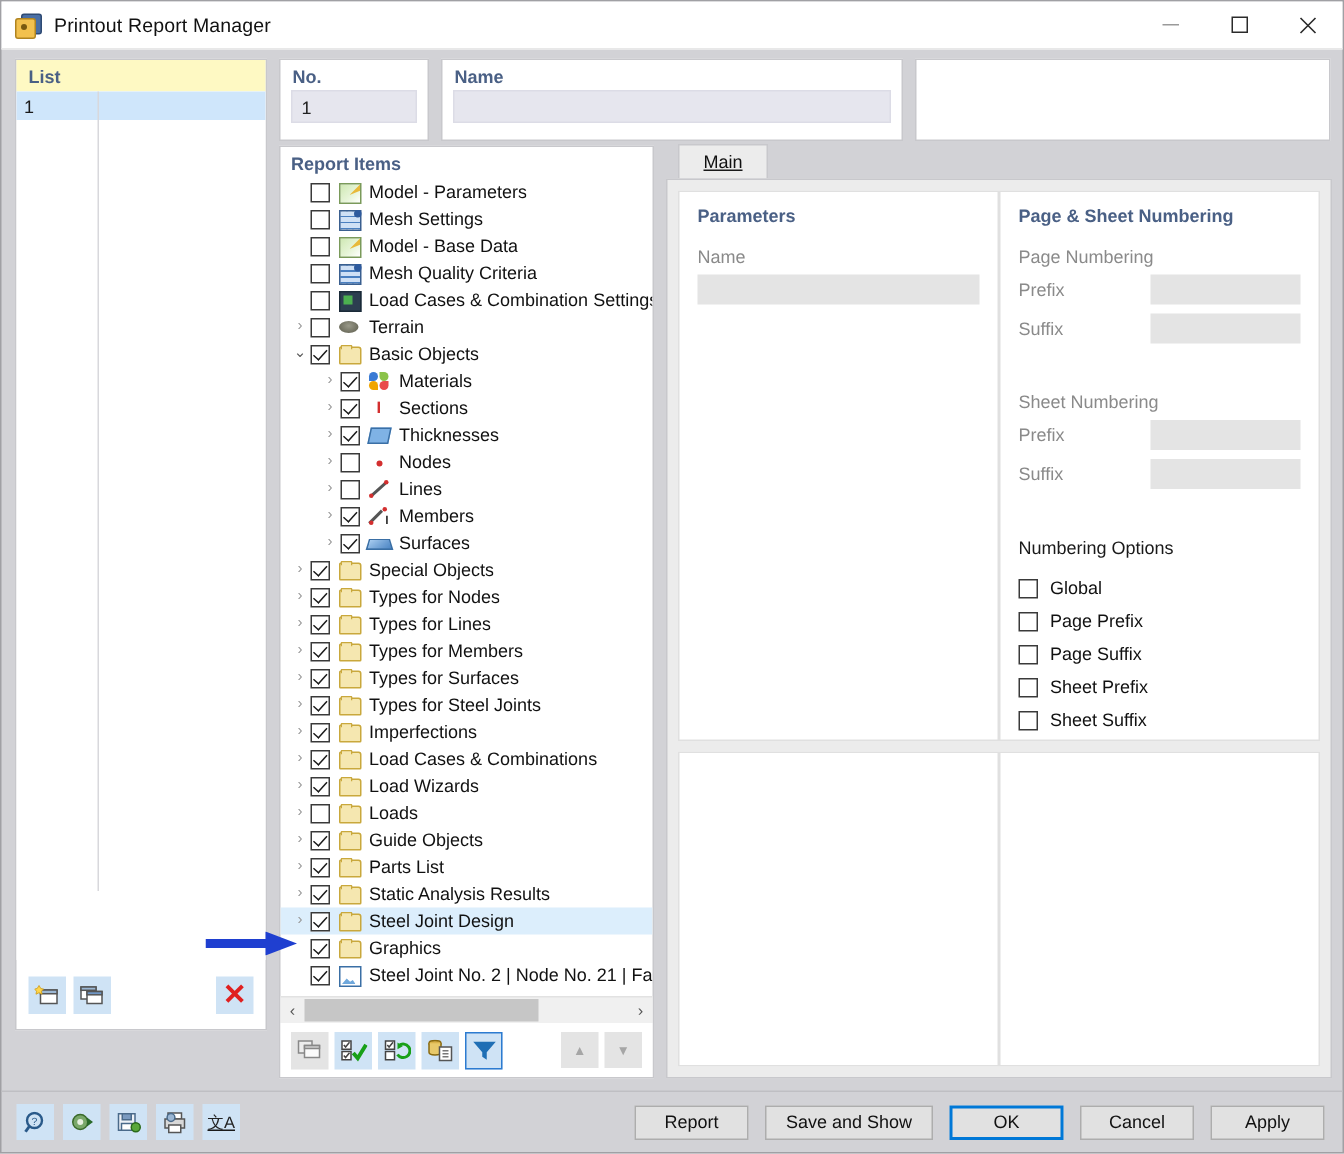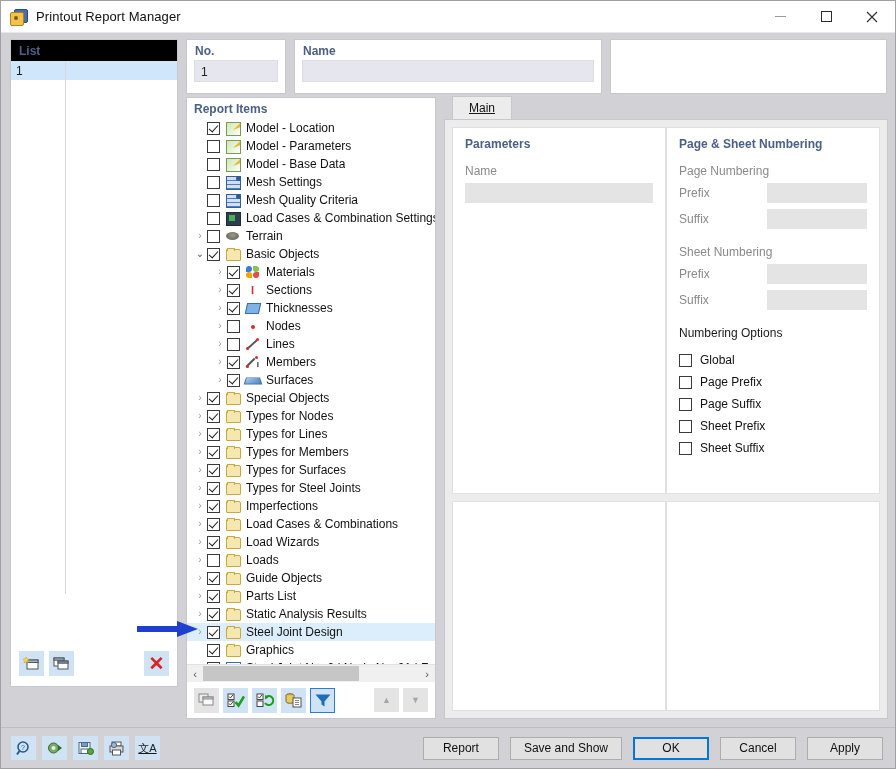--- a/index.html
+++ b/index.html
@@ -117,21 +117,21 @@
     border: 1px solid #c8c8cc;
     box-sizing: border-box;
     display: flex;
     flex-direction: column;
   }
   .list-head {
     color: #4a6085;
     font-weight: bold;
     font-size: 12px;
     padding: 4px 0 3px 8px;
-    background: #000000;
+    background: #fef9c3;
   }
   .list-body {
     flex: 1;
     position: relative;
     background: #fff;
   }
   .list-col-div {
     position: absolute;
     left: 54px; top: 0; bottom: 46px;
     width: 1px; background: #d8d8dc;
@@ -423,21 +423,21 @@
     color: #4a6085;
     font-weight: bold;
     font-size: 12px;
     margin-bottom: 13px;
   }
   .sub-label {
     color: #8a8a8a;
     font-size: 12px;
     margin-bottom: 5px;
   }
-  .sub-label.group { margin-top: 16px; }
+  .sub-label.group { margin-top: 32px; }
   .sub-label.dark { color: #1a1a1a; margin-bottom: 9px; }
   .ro-field {
     background: #e4e4e4;
     height: 20px;
     box-sizing: border-box;
   }
   .pair {
     display: flex;
     align-items: center;
     height: 20px;
@@ -579,52 +579,43 @@
       </div>
     </div>
   </div>
 
   <div class="report-panel">
     <div class="report-head">Report Items</div>
     <div class="tree" id="tree">
         <div class="trow">
           <span style="width:4px;flex:none"></span>
           <span class="exp"></span>
-          <span class="cb on"></span>
+          <span class="cb"></span>
           <span class="ico">
             <span class="ic-model"></span>
           </span>
-          <span class="lbl">Model - Location</span>
+          <span class="lbl">Model - Parameters</span>
         </div>
         <div class="trow">
           <span style="width:4px;flex:none"></span>
           <span class="exp"></span>
           <span class="cb"></span>
           <span class="ico">
-            <span class="ic-model"></span>
-          </span>
-          <span class="lbl">Model - Parameters</span>
+            <span class="ic-mesh"></span>
+          </span>
+          <span class="lbl">Mesh Settings</span>
         </div>
         <div class="trow">
           <span style="width:4px;flex:none"></span>
           <span class="exp"></span>
           <span class="cb"></span>
           <span class="ico">
             <span class="ic-model"></span>
           </span>
           <span class="lbl">Model - Base Data</span>
-        </div>
-        <div class="trow">
-          <span style="width:4px;flex:none"></span>
-          <span class="exp"></span>
-          <span class="cb"></span>
-          <span class="ico">
-            <span class="ic-mesh"></span>
-          </span>
-          <span class="lbl">Mesh Settings</span>
         </div>
         <div class="trow">
           <span style="width:4px;flex:none"></span>
           <span class="exp"></span>
           <span class="cb"></span>
           <span class="ico">
             <span class="ic-mesh"></span>
           </span>
           <span class="lbl">Mesh Quality Criteria</span>
         </div>

